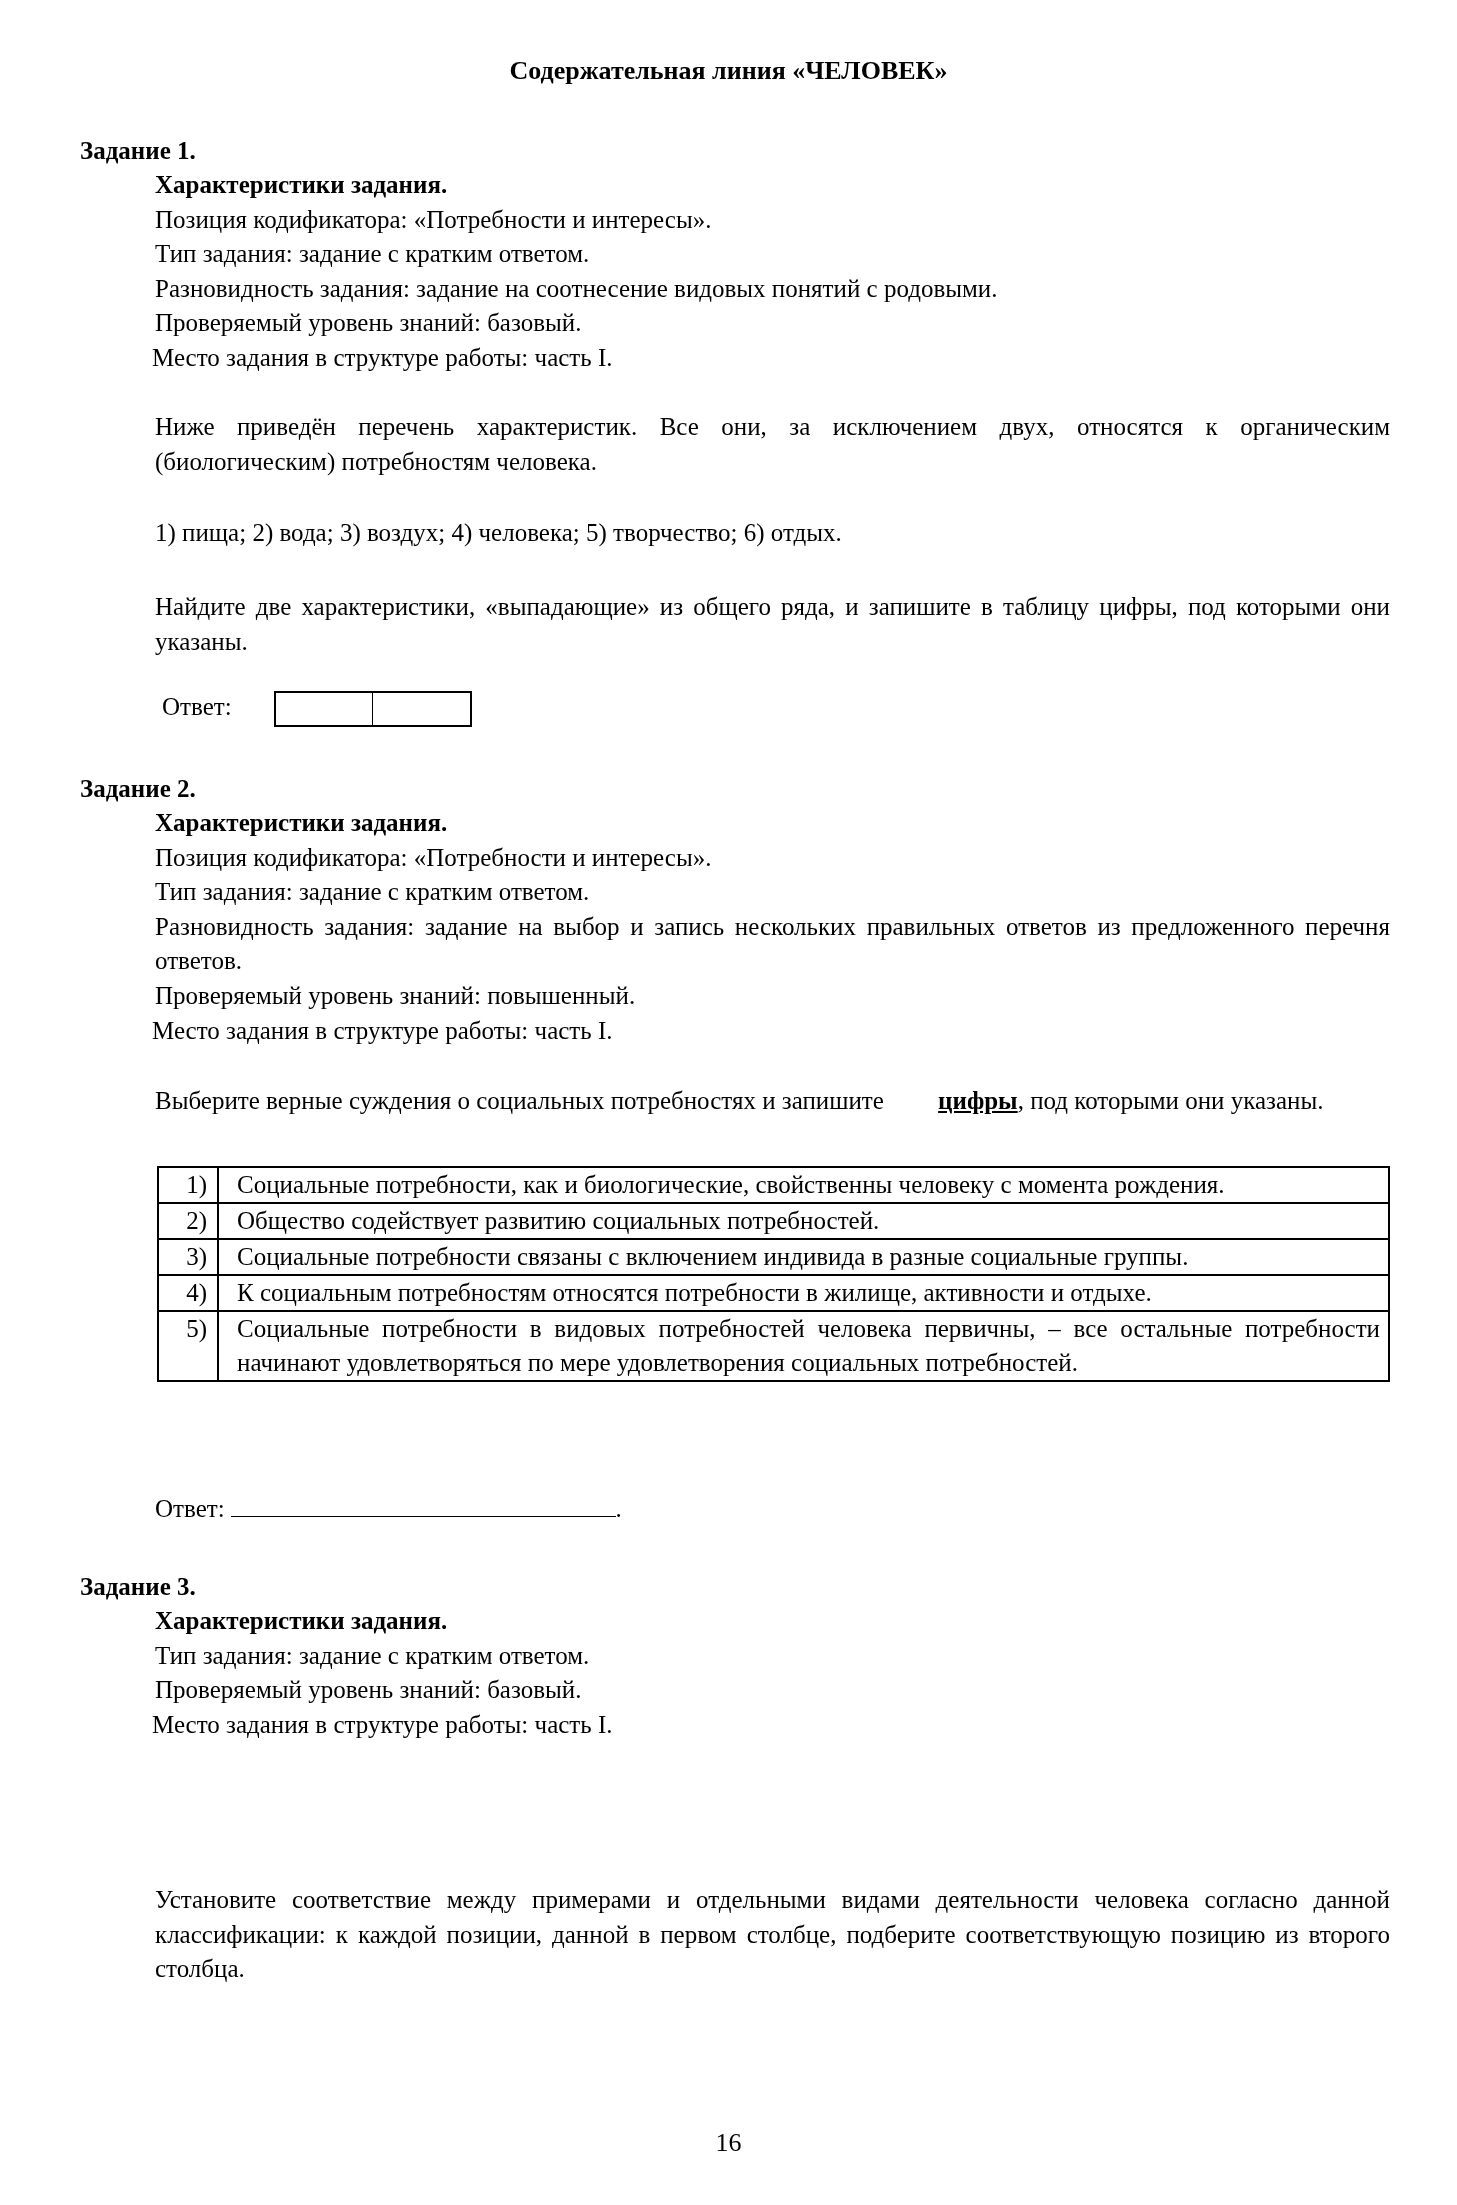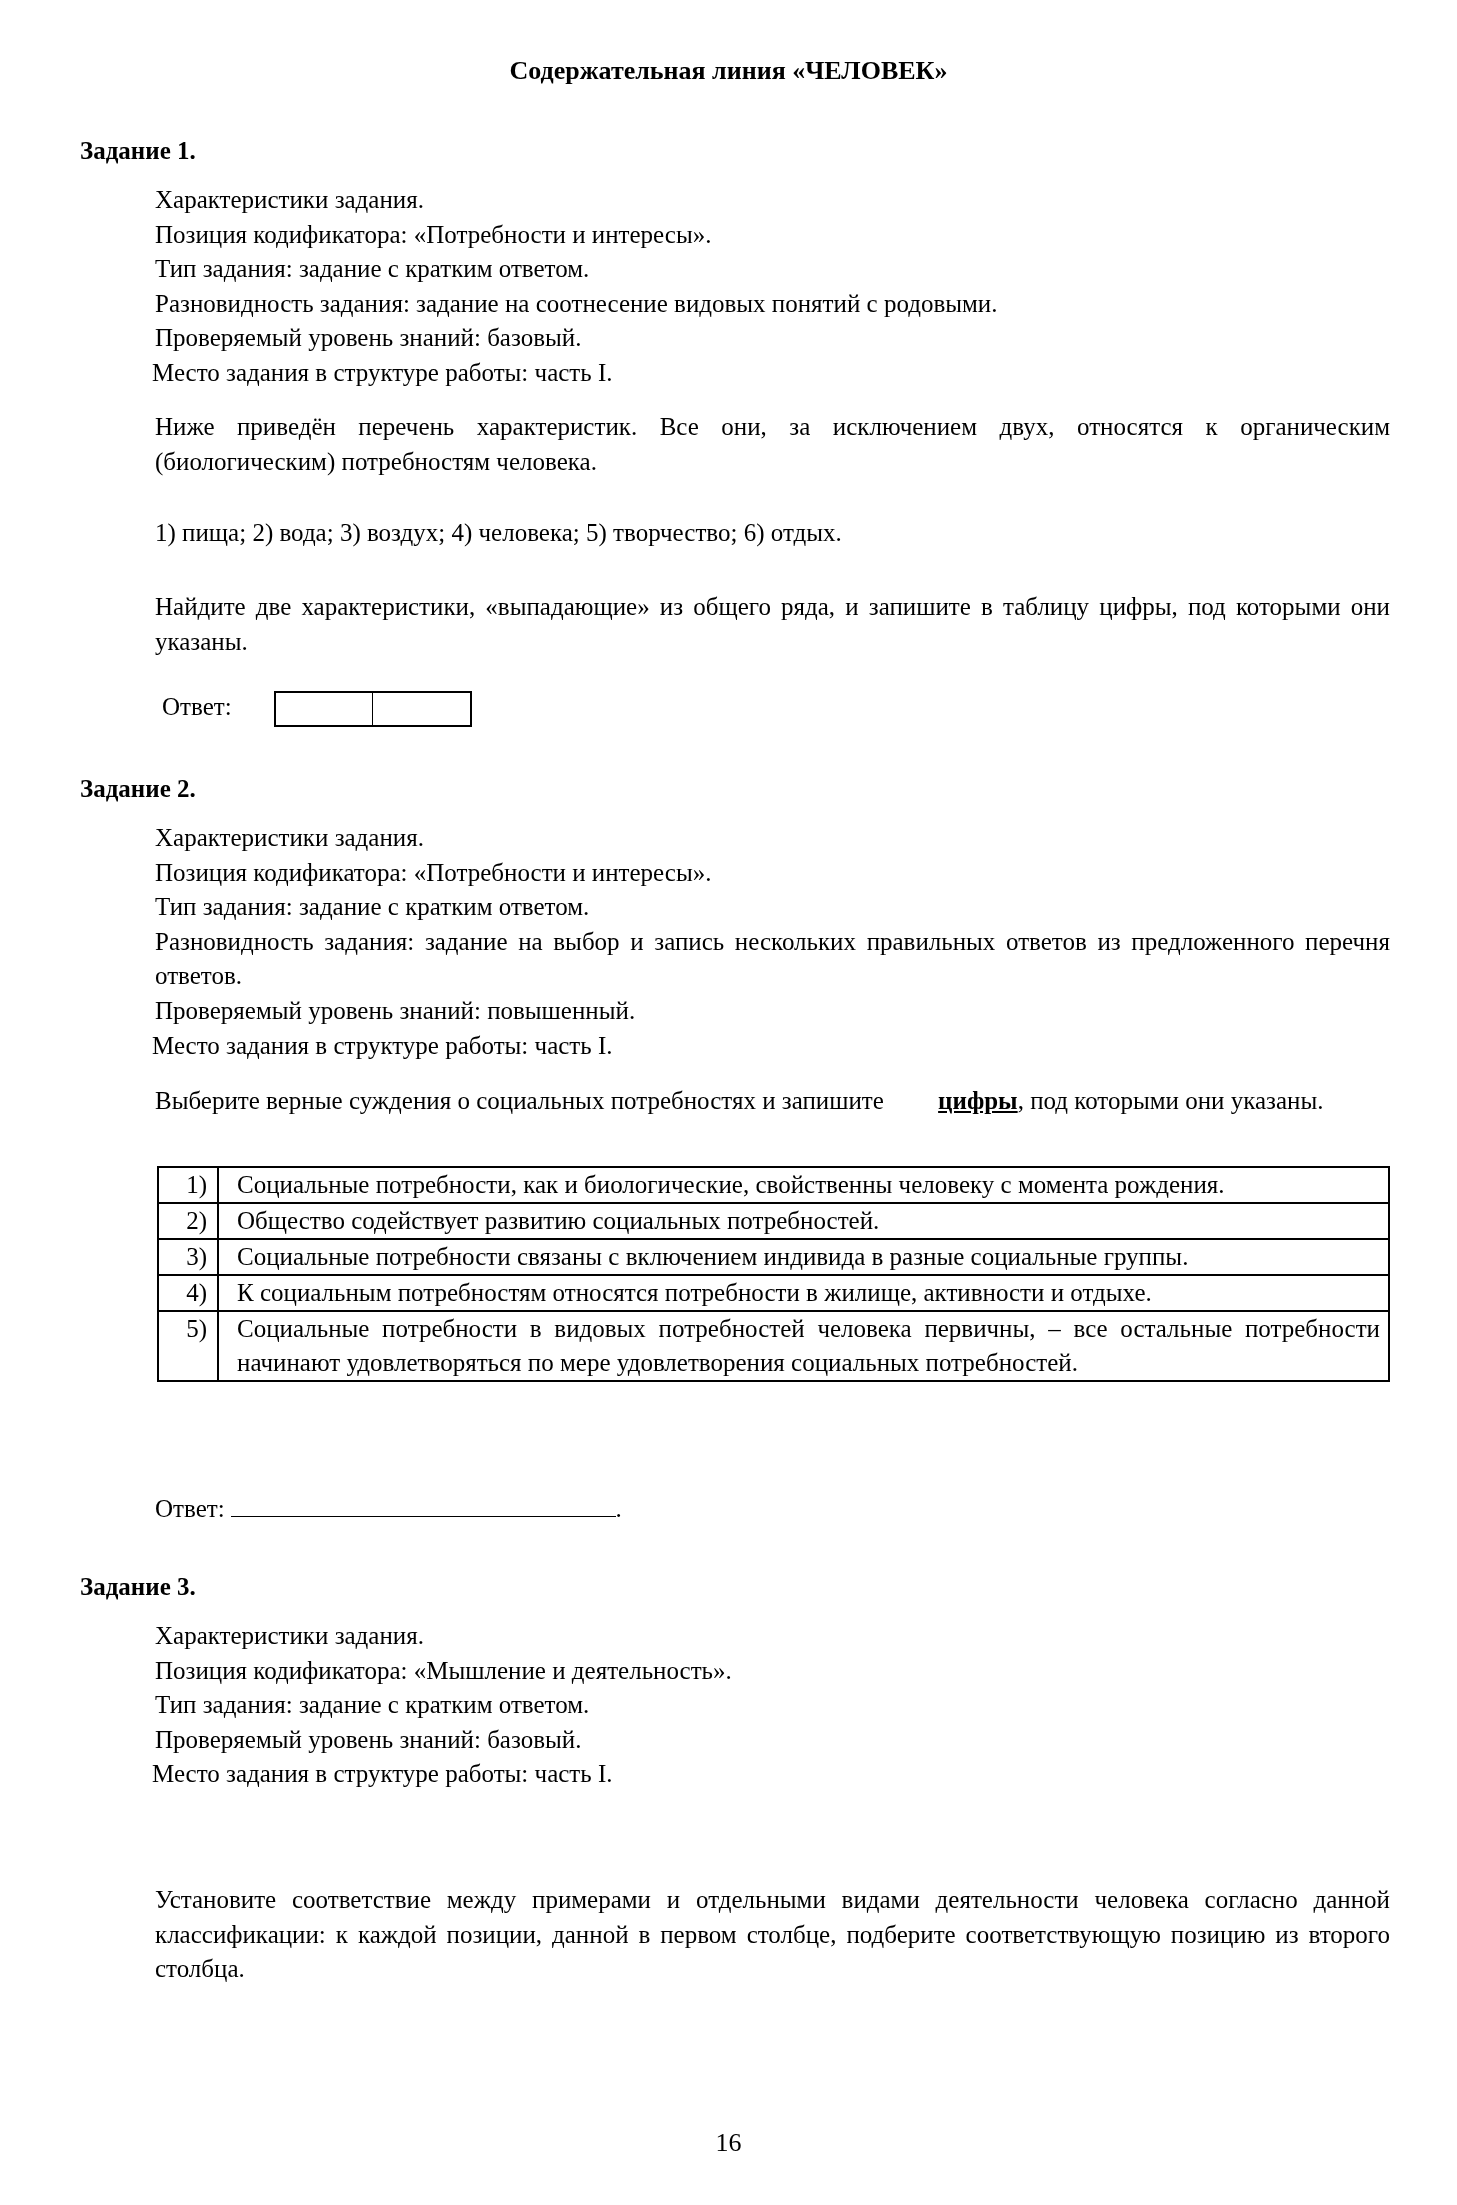--- a/index.html
+++ b/index.html
@@ -5,21 +5,21 @@
   html, body { margin: 0; padding: 0; background: #ffffff; }
   body {
     width: 1457px; height: 2205px; position: relative; overflow: hidden;
     font-family: "Liberation Serif", "DejaVu Serif", serif;
     color: #000; font-size: 25px; line-height: 34.6px;
   }
   .abs { position: absolute; }
   .title { left: 0; width: 1457px; top: 54px; text-align: center; font-weight: bold; font-size: 26px; }
   .task-h { left: 80px; font-weight: bold; }
   .block { left: 155px; width: 1235px; }
-  .bold { font-weight: normal; margin-top: 15px; }
+  .bold { font-weight: bold; }
   .it { }
   .line { white-space: nowrap; }
   .just { text-align: justify; }
   .outdent { margin-left: -3px; }
   .answer-box { display: inline-block; width: 198px; height: 36px; border: 2.5px solid #000; box-sizing: border-box; vertical-align: middle; position: relative; }
   .answer-box .cell { position: absolute; top: 0; bottom: 0; width: 50%; }
   .answer-box .cell.c1 { left: 0; border-right: 1.5px solid #000; box-sizing: border-box; }
   .answer-box .cell.c2 { right: 0; }
   table.opts { border-collapse: collapse; width: 1233px; position: absolute; left: 157px; top: 1166px; border: 2.5px solid #000; }
   table.opts td { border: 2px solid #000; padding: 0 6px; vertical-align: top; line-height: 34px; }
@@ -97,20 +97,19 @@
 </tbody>
   </table>
 
 <div class="abs line" style="left:155px; top:1488px;">
   <span>Ответ:</span><span class="ans-line"></span><span>.</span>
 </div>
 
 <div class="abs task-h" style="top:1570px;">Задание 3.</div>
 <div class="abs block" style="top:1604px;">
   <div class="bold line">Характеристики задания.</div>
-  <div class="line"><span class="it">Позиция кодификатора:</span><span> «Мышление и деятельность».</span></div>
   <div class="line"><span class="it">Тип задания:</span><span> задание с кратким ответом.</span></div>
   <div class="line"><span class="it">Проверяемый уровень знаний:</span><span> базовый.</span></div>
   <div class="line outdent"><span class="it">Место задания в структуре работы:</span><span> часть I.</span></div>
 </div>
 <div class="abs block just" style="top:1883px;">Установите соответствие между примерами и отдельными видами деятельности человека согласно данной классификации: к каждой позиции, данной в первом столбце, подберите соответствующую позицию из второго столбца.</div>
 
 <div class="abs pagenum">16</div>
 
 </body></html>

